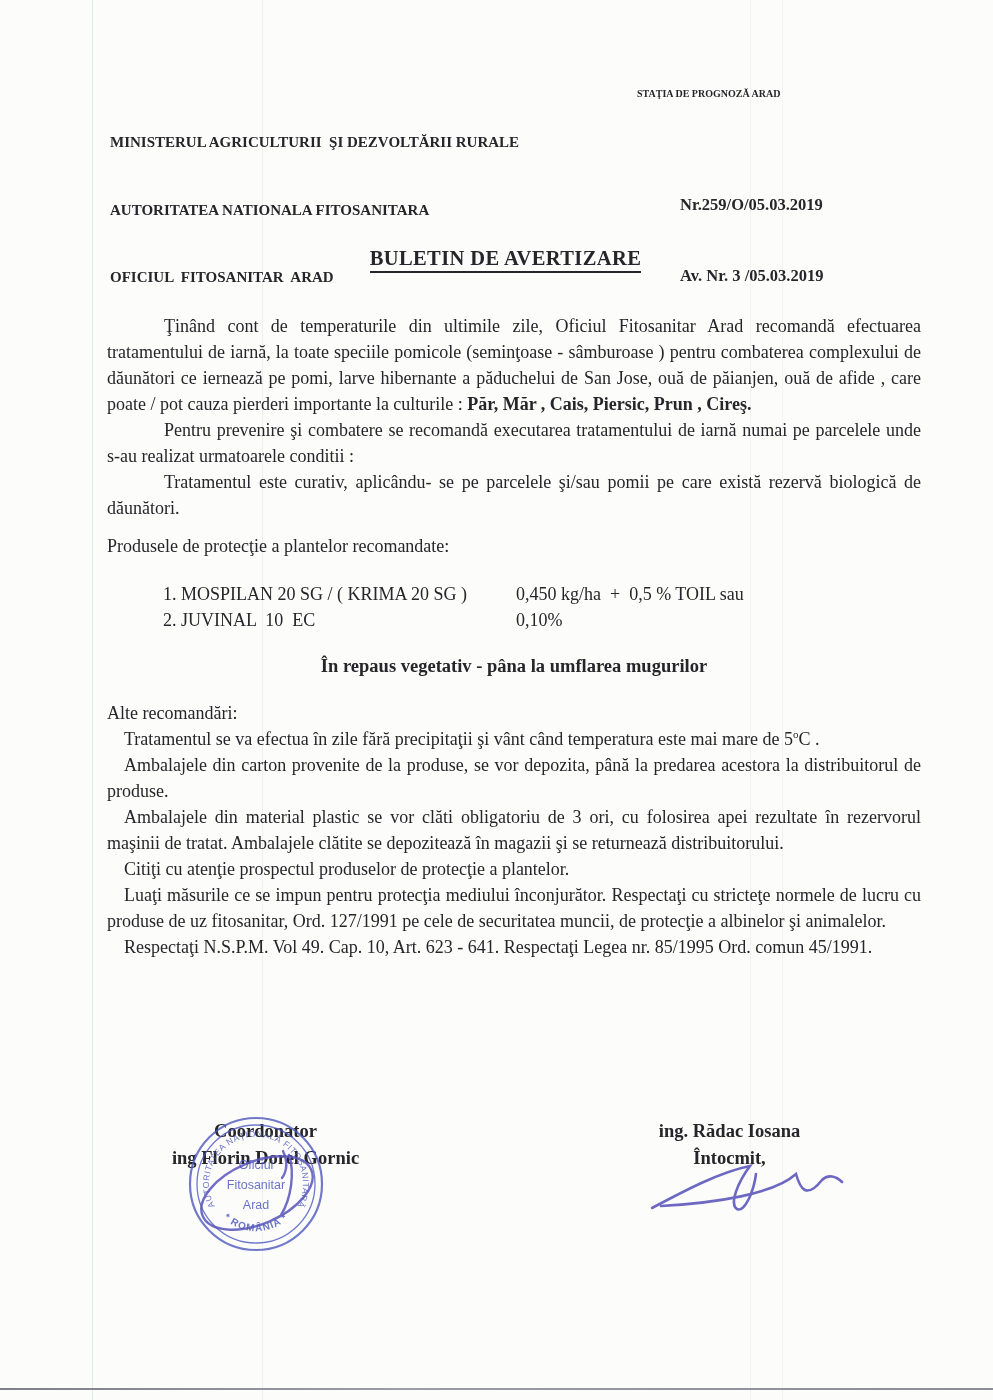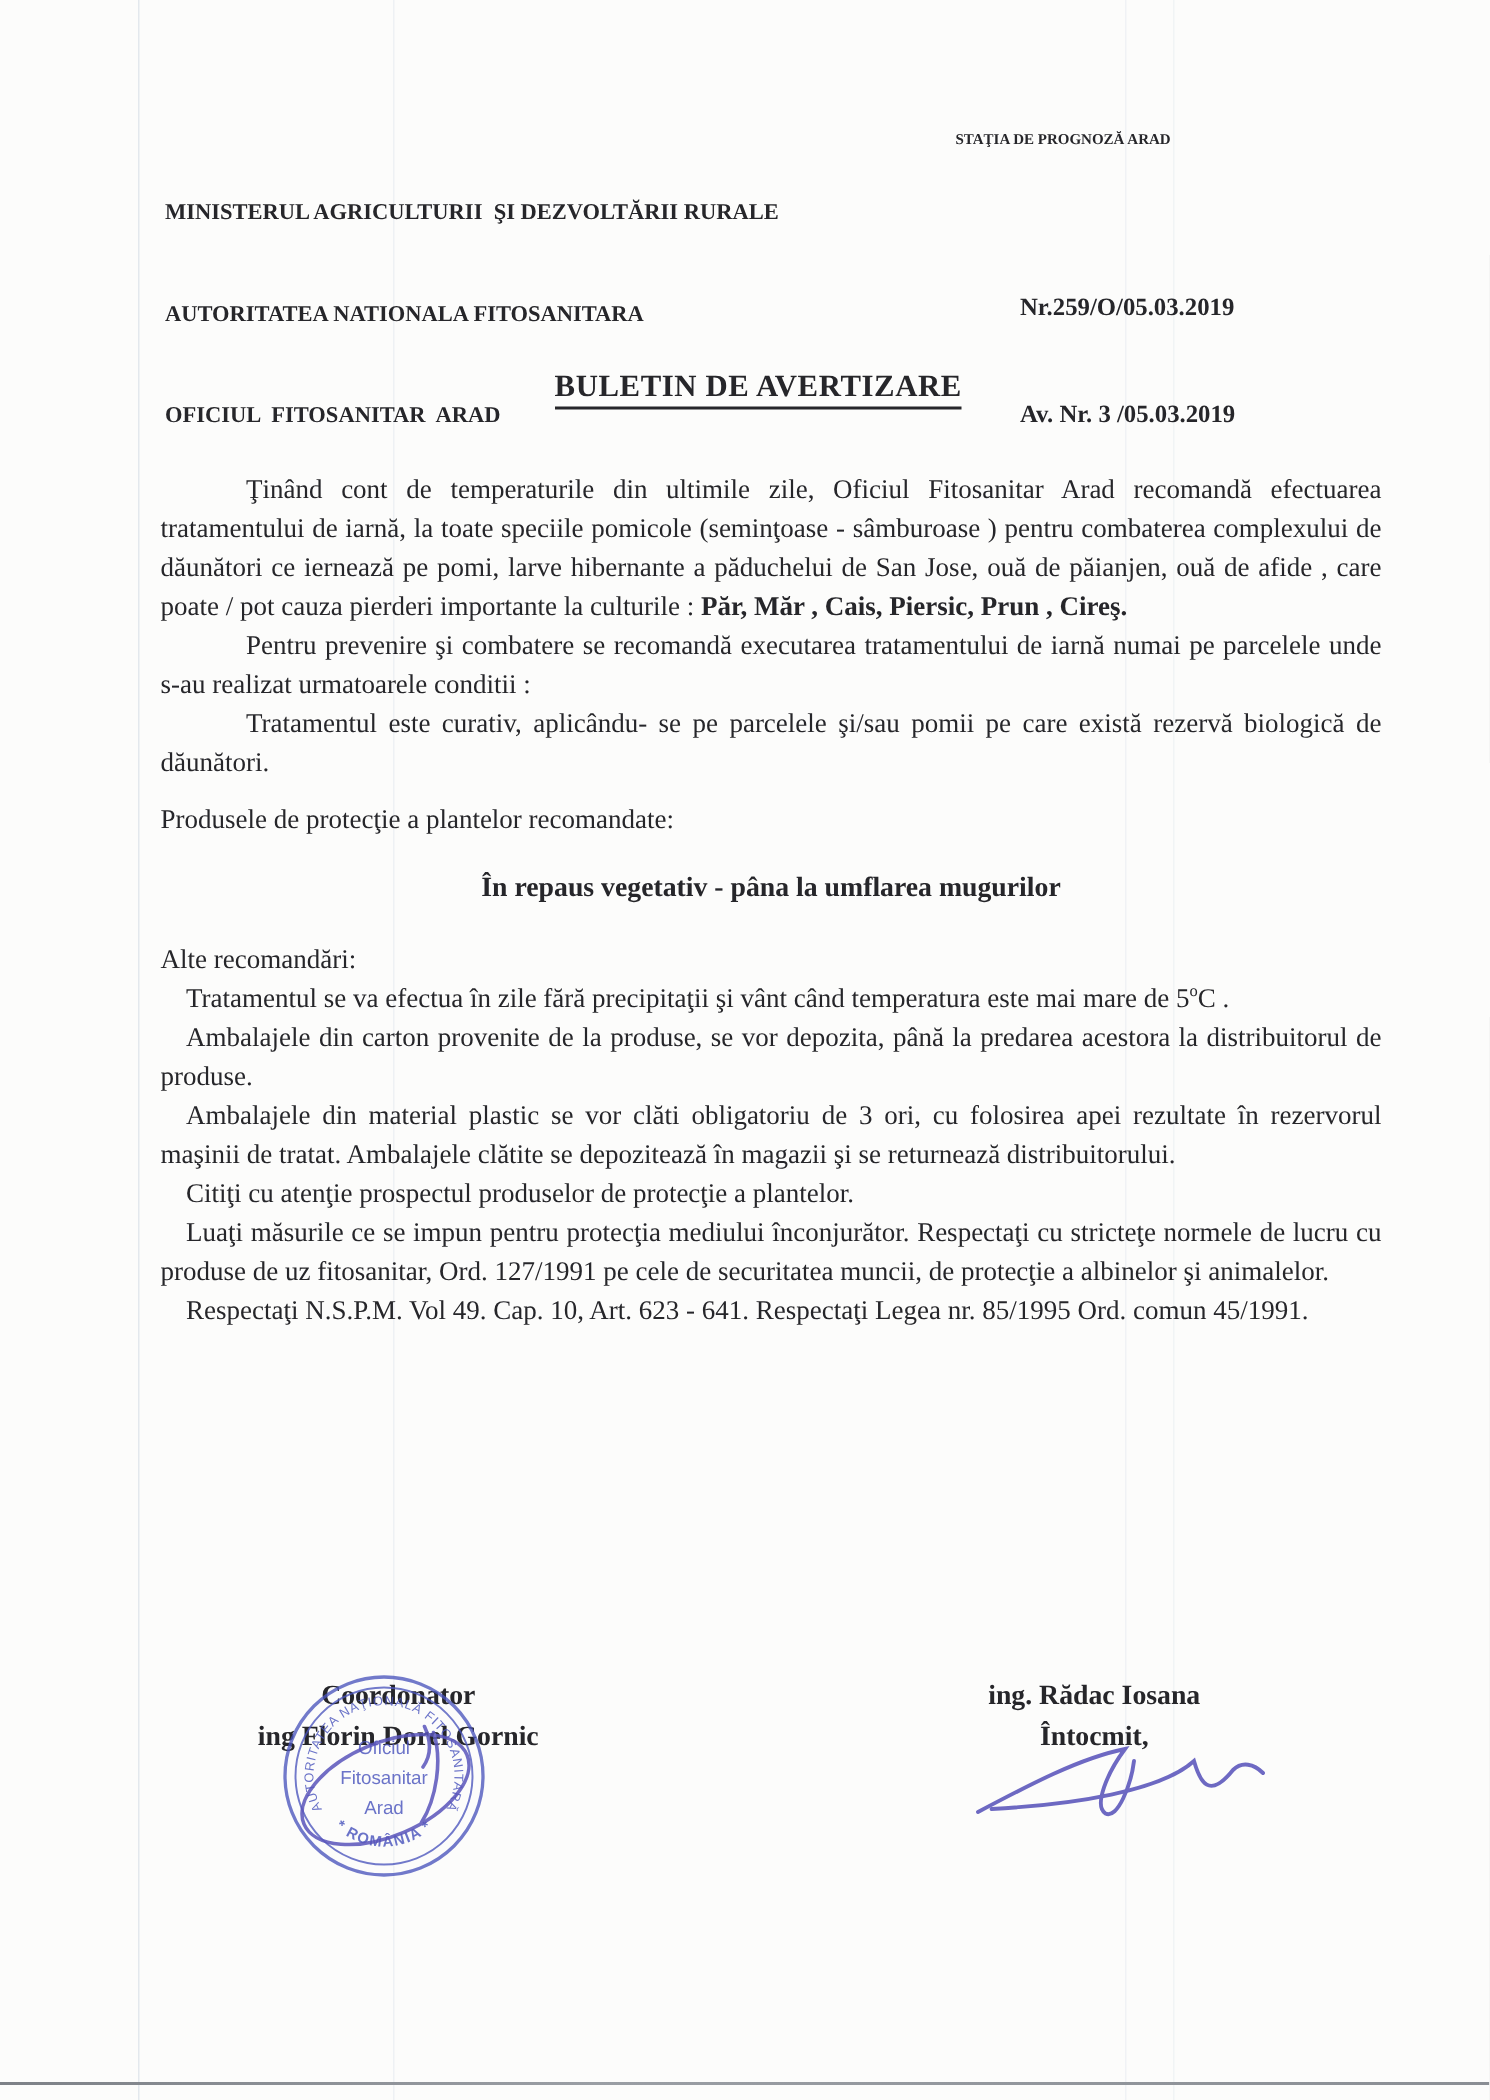--- a/index.html
+++ b/index.html
@@ -80,20 +80,30 @@
     <span>BULETIN DE AVERTIZARE</span>
   </div>
 
   <div class="body">
     <p class="ind"><span>Ţinând cont de temperaturile din ultimile zile, Oficiul Fitosanitar Arad recomandă efectuarea tratamentului de iarnă, la toate speciile pomicole (seminţoase  - sâmburoase ) pentru combaterea complexului de dăunători ce iernează pe pomi, larve hibernante a păduchelui de San Jose, ouă de păianjen, ouă de afide , care poate / pot cauza pierderi importante la culturile :   </span><span class="b">Păr,  Măr , Cais, Piersic, Prun , Cireş.</span></p>
     <p class="ind">Pentru prevenire şi combatere se recomandă executarea tratamentului de iarnă numai pe parcelele unde  s-au realizat urmatoarele conditii :</p>
     <p class="ind">Tratamentul este curativ, aplicându- se pe parcelele şi/sau pomii pe care există rezervă biologică de dăunători.</p>
 
     <p class="products-heading">Produsele de protecţie a plantelor recomandate:</p>
 
+    <div class="products">
+      <div class="prod-row">
+        <span class="prod-name">1. MOSPILAN 20 SG / ( KRIMA 20 SG )</span>
+        <span class="prod-dose">0,450 kg/ha  +  0,5 % TOIL sau</span>
+      </div>
+      <div class="prod-row">
+        <span class="prod-name">2. JUVINAL  10  EC</span>
+        <span class="prod-dose">0,10%</span>
+      </div>
+    </div>
 
     <p class="period-value">În repaus vegetativ - pâna la umflarea mugurilor</p>
 
     <p class="other-heading">Alte recomandări:</p>
     <p class="ind-sm"><span>Tratamentul se va efectua în zile fără precipitaţii şi vânt când temperatura este mai mare de 5</span><sup>o</sup><span>C .</span></p>
     <p class="ind-sm">Ambalajele din carton provenite de la produse, se vor depozita, până la predarea acestora la distribuitorul de produse.</p>
     <p class="ind-sm">Ambalajele din material plastic  se vor clăti obligatoriu de 3 ori, cu folosirea apei rezultate în rezervorul maşinii de tratat. Ambalajele clătite se depozitează în magazii şi se returnează distribuitorului.</p>
     <p class="ind-sm">Citiţi cu atenţie prospectul produselor de protecţie a plantelor.</p>
     <p class="ind-sm">Luaţi măsurile ce se impun pentru protecţia mediului înconjurător. Respectaţi cu stricteţe normele de lucru cu  produse de uz fitosanitar, Ord. 127/1991 pe cele de securitatea muncii, de protecţie a albinelor şi animalelor.</p>
     <p class="ind-sm">Respectaţi N.S.P.M. Vol 49. Cap. 10, Art. 623 - 641. Respectaţi Legea nr. 85/1995 Ord. comun 45/1991.</p>

